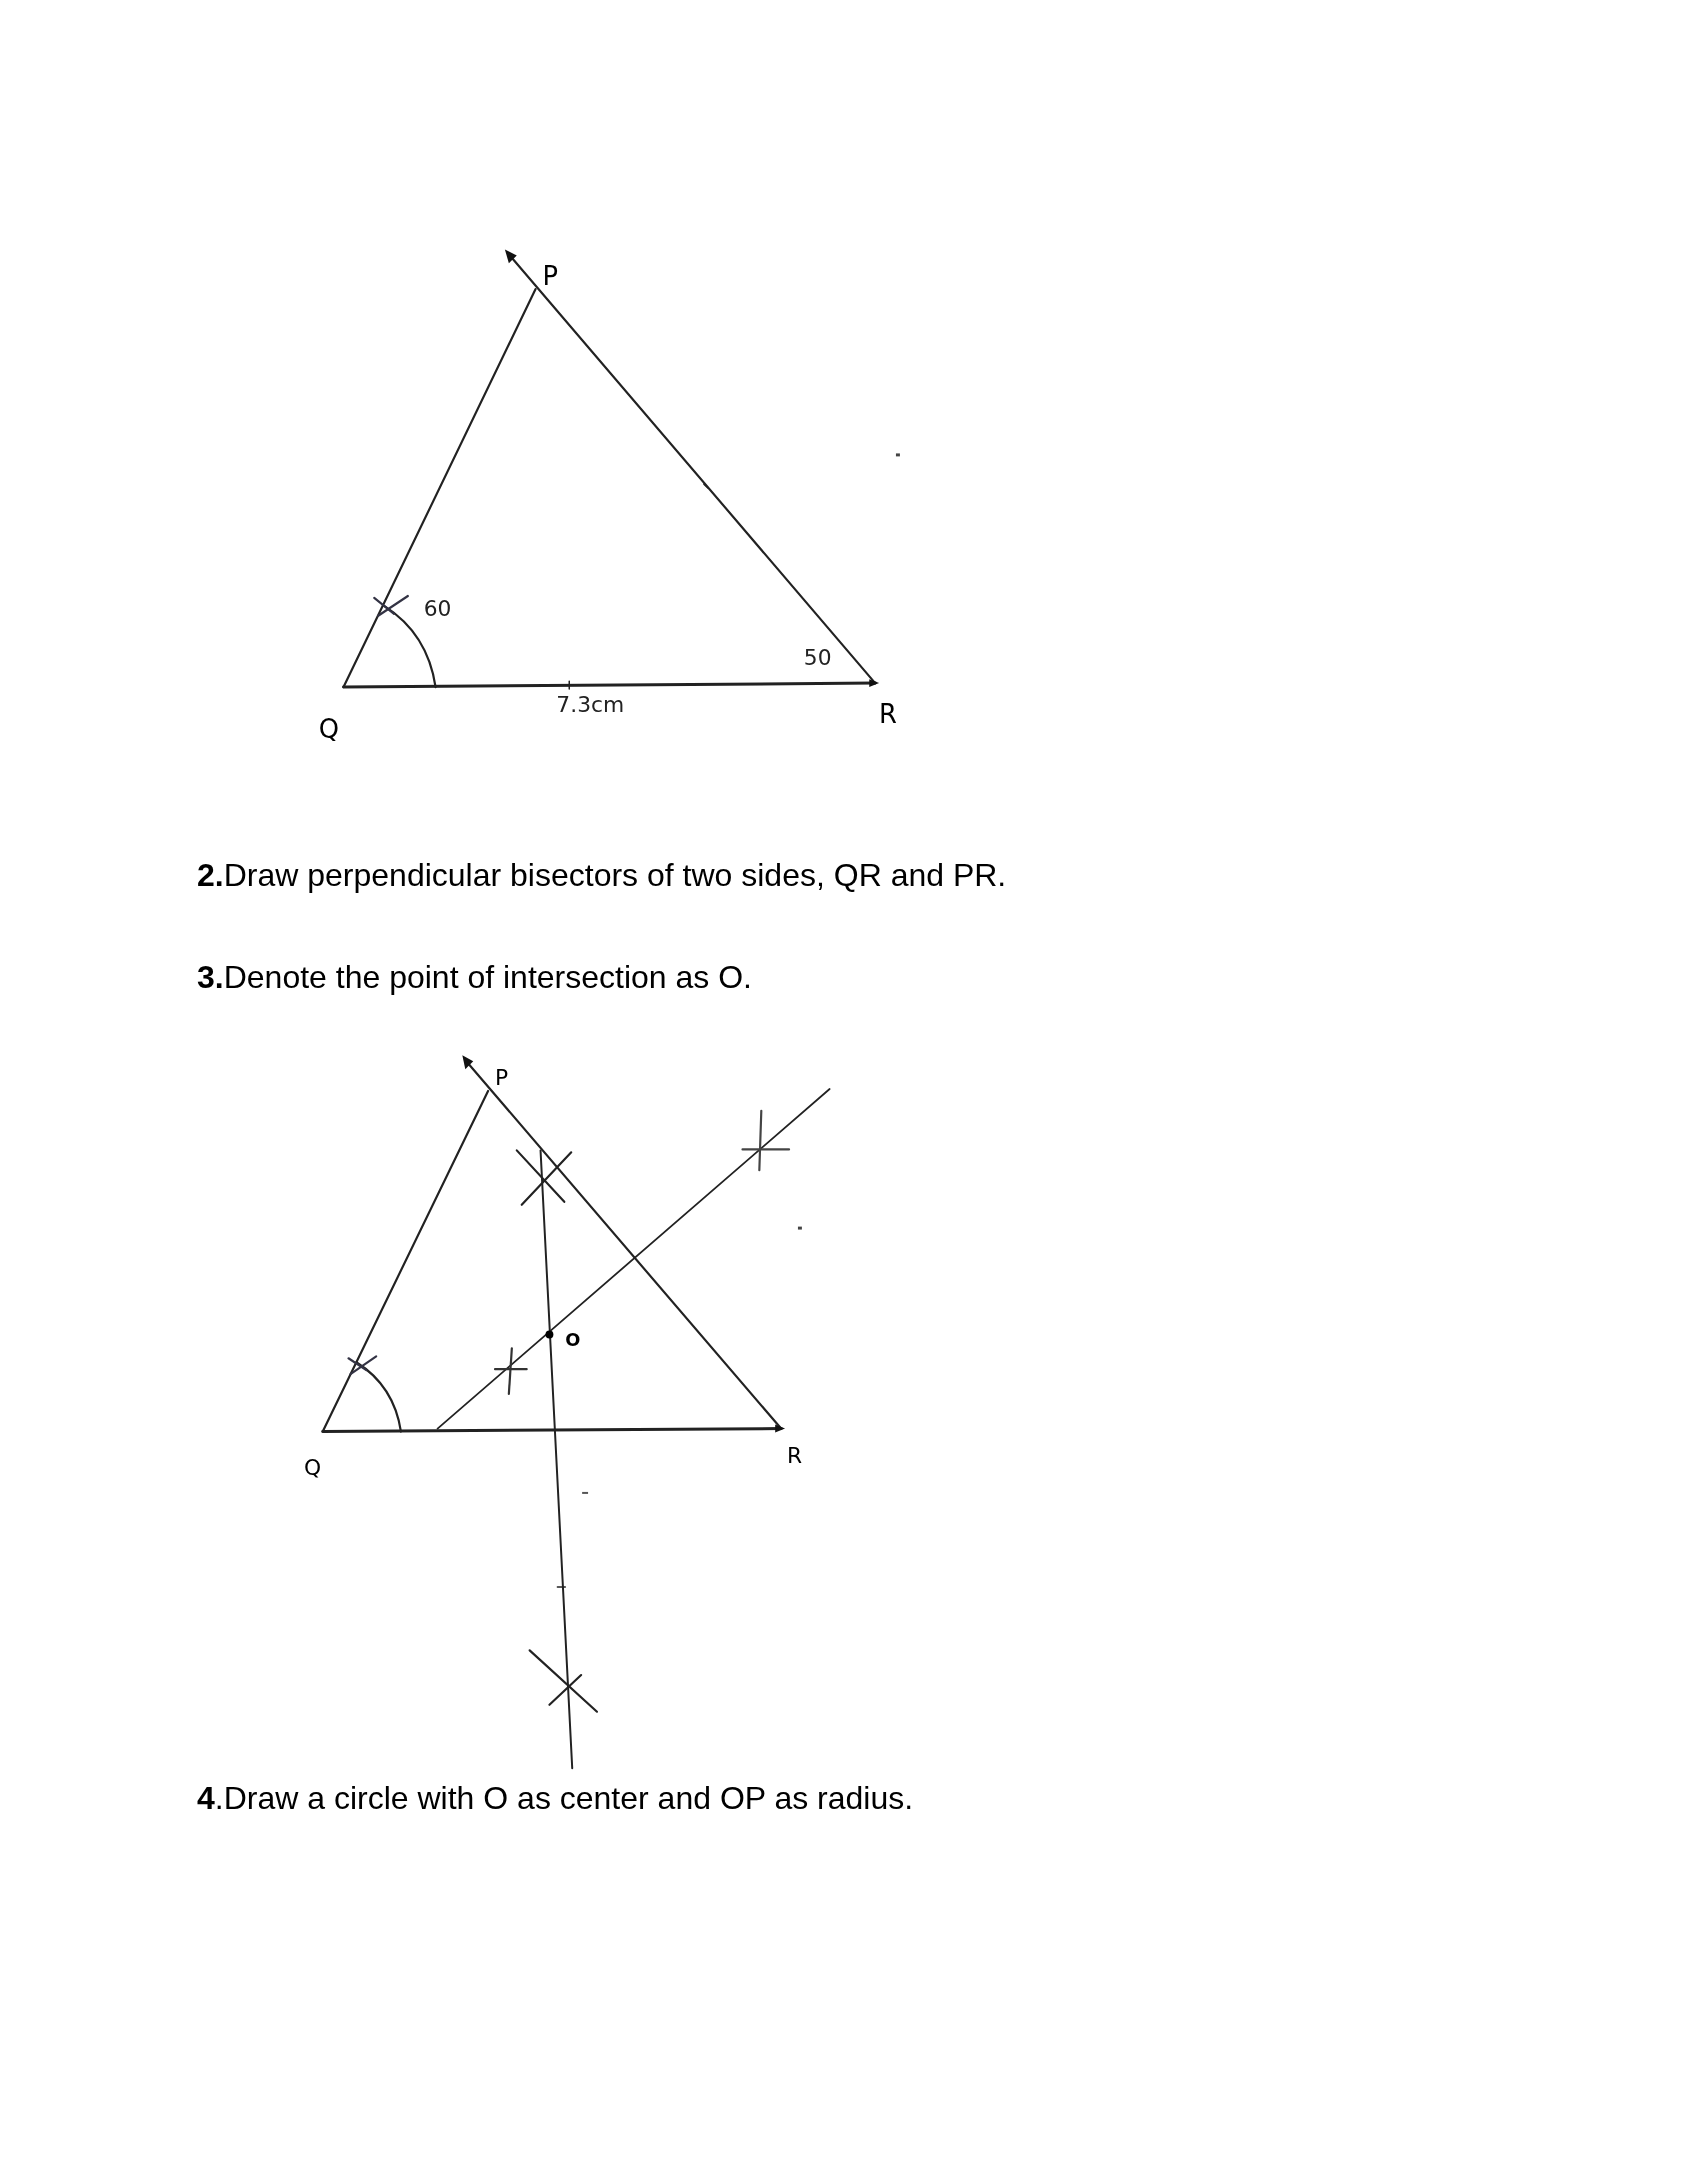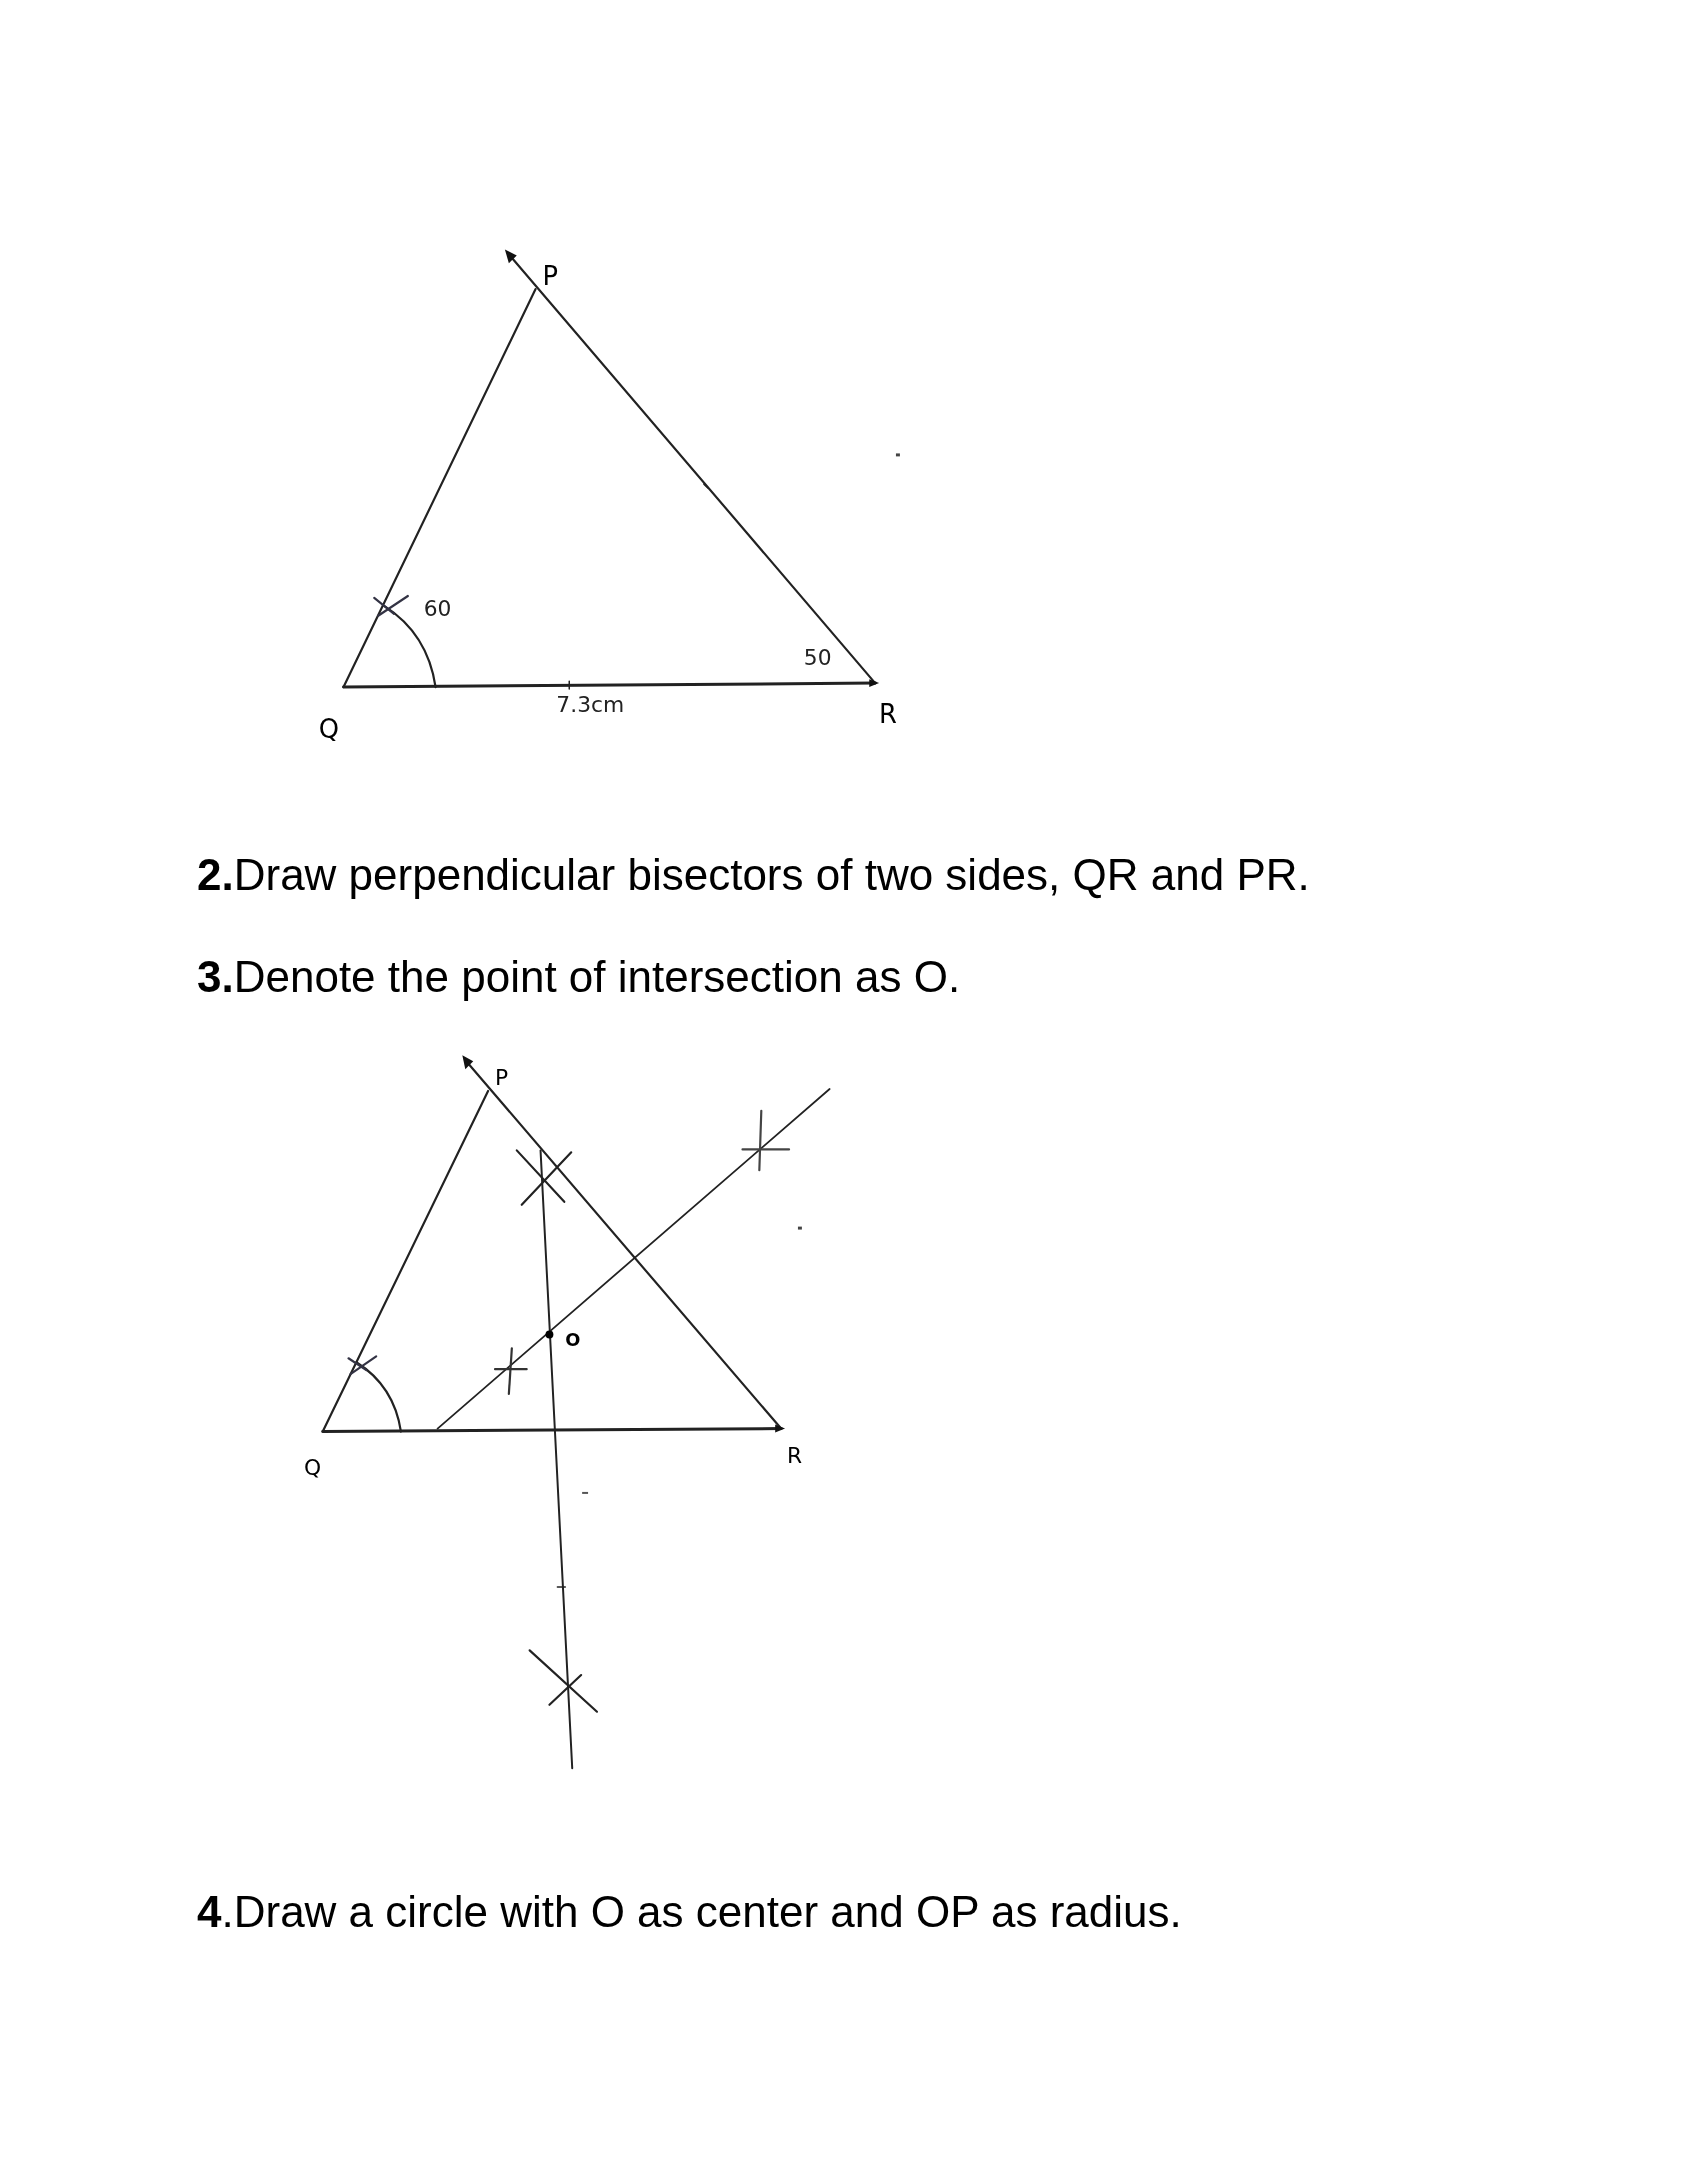--- a/index.html
+++ b/index.html
@@ -1,19 +1,19 @@
 <!DOCTYPE html>
 <html><head>
 <meta charset="utf-8">
 <style>
   html, body { margin: 0; padding: 0; background: #ffffff; }
   body { width: 1683px; height: 2178px; position: relative; overflow: hidden;
          font-family: "Liberation Sans", sans-serif; color: #000; }
   .diagram { position: absolute; left: 0; top: 0; }
-  .step { position: absolute; left: 197px; font-size: 44px; line-height: 40px;
+  .step { position: absolute; left: 197px; font-size: 32px; line-height: 40px;
           font-family: "Liberation Sans", sans-serif; white-space: nowrap; }
   .step .num { font-weight: bold; }
   svg text.hand { font-family: "DejaVu Sans", sans-serif; }
   svg text.mark { font-family: "DejaVu Sans", sans-serif; fill: #222; }
 </style>
 </head>
 <body>
 
 <svg class="diagram" width="1683" height="792" viewBox="0 0 1700 800" style="top:0;">
   <g stroke="#222" stroke-width="2.2" fill="none" stroke-linecap="round">
@@ -82,16 +82,16 @@
   <polygon points="783,1439 793,1443 783,1447" fill="#111"></polygon>
   <circle cx="555" cy="1348" r="4" fill="#000"></circle>
   <rect x="806" y="1239" width="4" height="3" fill="#444"></rect>
   <rect x="588" y="1507" width="6" height="2" fill="#555"></rect>
   <text class="hand" x="500" y="1096" font-size="22">P</text>
   <text class="hand" x="307" y="1490" font-size="22">Q</text>
   <text class="hand" x="795" y="1478" font-size="22">R</text>
   <text class="hand" x="571" y="1360" font-size="18" font-weight="bold">O</text>
 </svg>
 
-<div class="step" style="top:1892px;">
+<div class="step" style="top:1778px;">
   <span class="num">4</span><span>.Draw a circle with O as center and OP as radius.</span>
 </div>
 
 
 </body></html>

